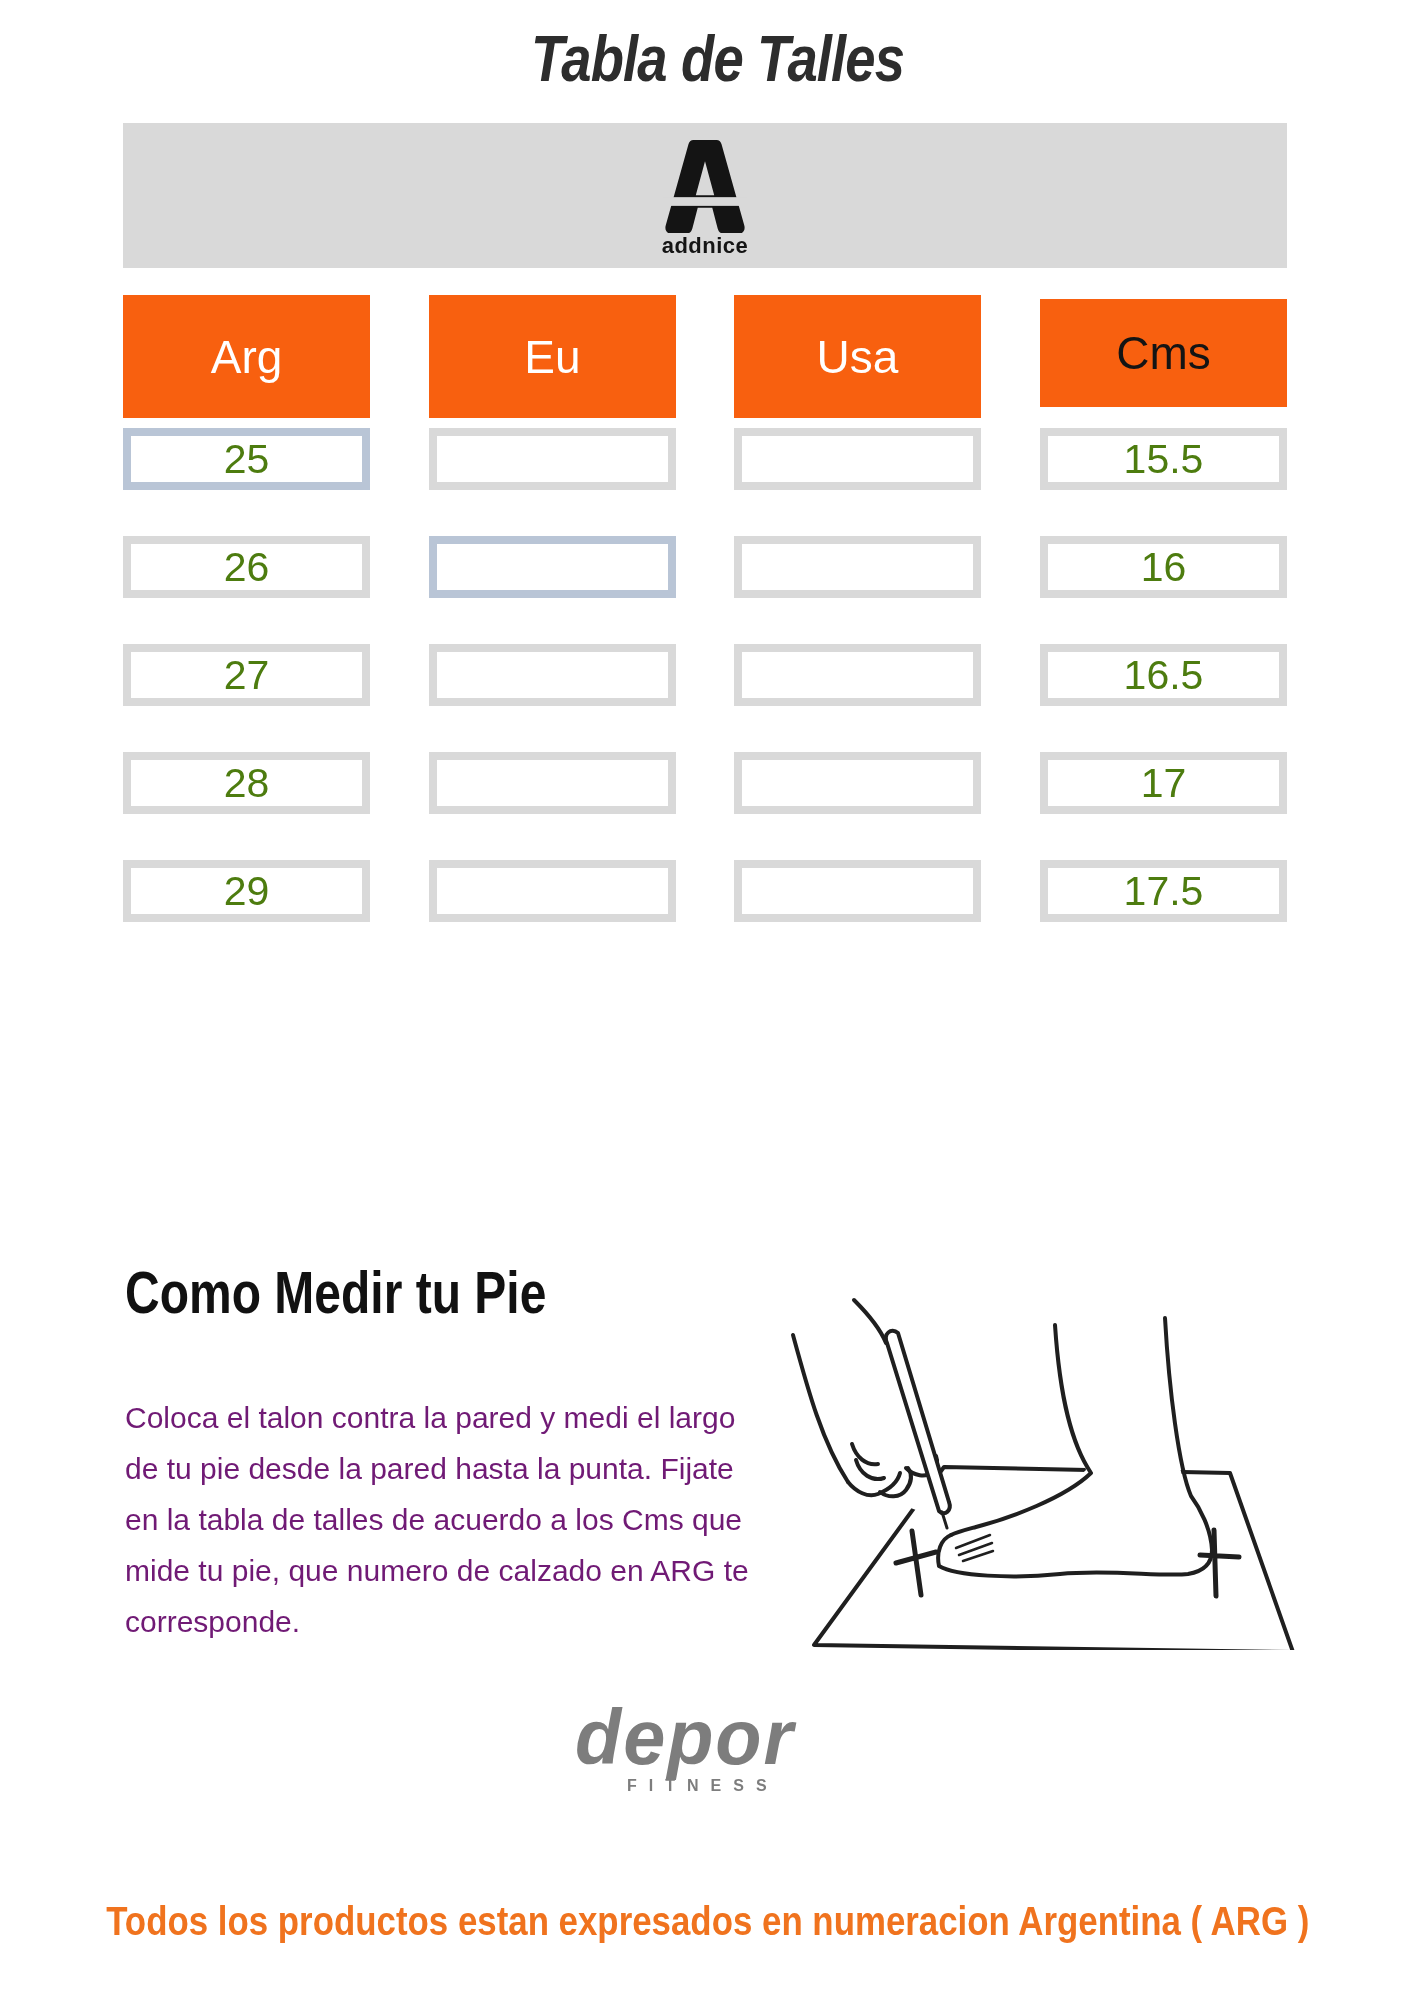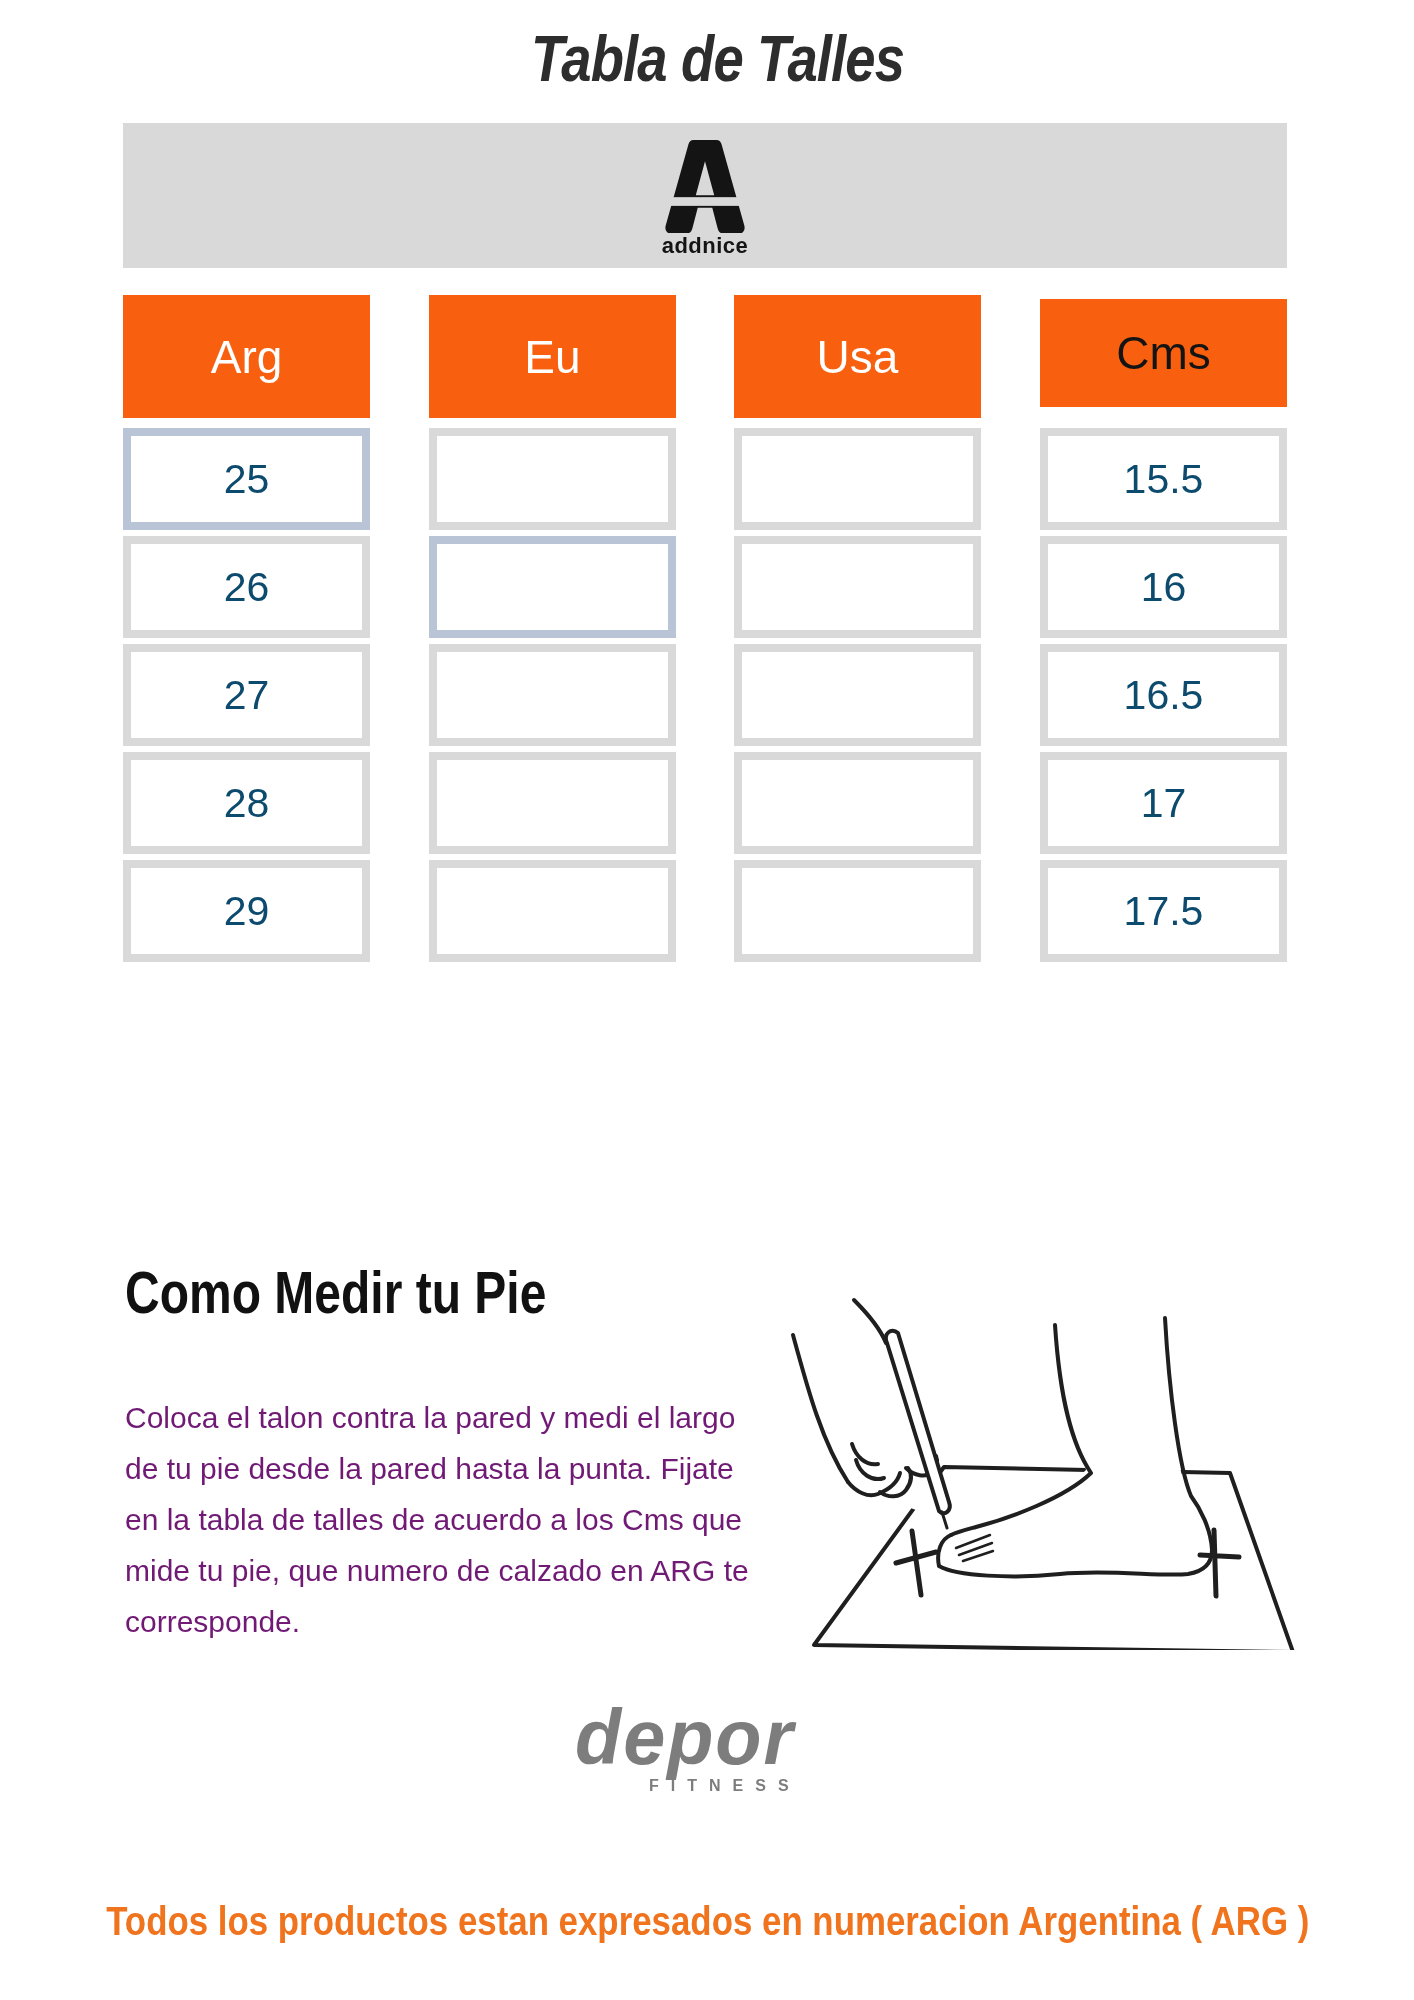--- a/index.html
+++ b/index.html
@@ -26,23 +26,23 @@
     letter-spacing:.5px; line-height:1;
   }
   
   .hdr {
     position:absolute; width:247px; height:123px; background:#f8600f;
     color:#ffffff; display:flex; align-items:center; justify-content:center;
     font-size:46px; font-weight:400;
   }
   .hdr.cms { height:108px; top:299px; color:#141414; }
   .cell {
-    position:absolute; width:247px; height:102px; background:#ffffff;
+    position:absolute; width:247px; height:62px; background:#ffffff;
     border:8px solid #d9d9d9; display:flex; align-items:center; justify-content:center;
-    font-size:41px; color:#0c4a6e;
+    font-size:41px; color:#4d7c0f;
   }
   .cell.sel { border-color:#b9c5d6; }
   .c0{left:123px}.c1{left:429px}.c2{left:734px}.c3{left:1040px}
   .r0{top:428px}.r1{top:536px}.r2{top:644px}.r3{top:752px}.r4{top:860px}
   .hr{top:295px}
   
   .howto-heading-wrap { position:absolute; left:125px; top:1258px; }
   .howto-heading {
     display:inline-block; font-size:60px; font-weight:700; color:#111111;
     transform:scaleX(.8); transform-origin:left center; white-space:nowrap;
@@ -53,21 +53,21 @@
   }
   .illustration { position:absolute; left:760px; top:1230px; }
   
   .depor { position:absolute; left:575px; top:1698px; width:300px; }
   .depor-name {
     display:inline-block; font-size:78px; font-weight:700; font-style:italic;
     color:#7d7d7d; letter-spacing:2px; line-height:1; transform:scaleX(.97);
     transform-origin:left center;
   }
   .depor-tag {
-    margin-top:2px; margin-left:74px; font-size:16px; font-weight:700;
+    margin-top:2px; margin-left:52px; font-size:16px; font-weight:700;
     color:#7d7d7d; letter-spacing:12px; line-height:1;
   }
   
   .footer-wrap { position:absolute; top:1898px; left:0; width:100%; text-align:center; }
   .footer-text {
     display:inline-block; font-size:41px; font-weight:700; color:#f0731e;
     transform:scaleX(.85); transform-origin:center; white-space:nowrap;
   }
 </style>
 </head>

